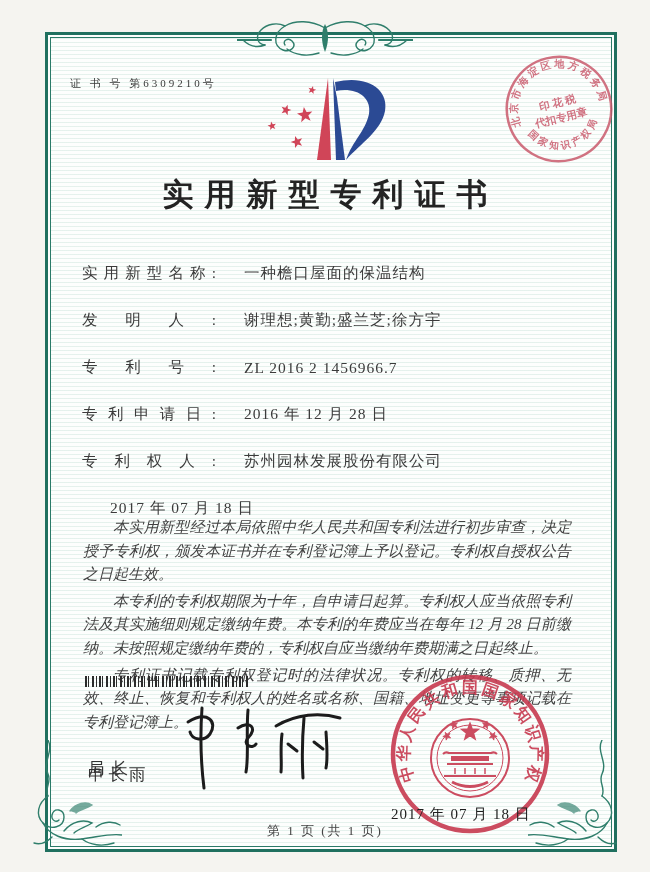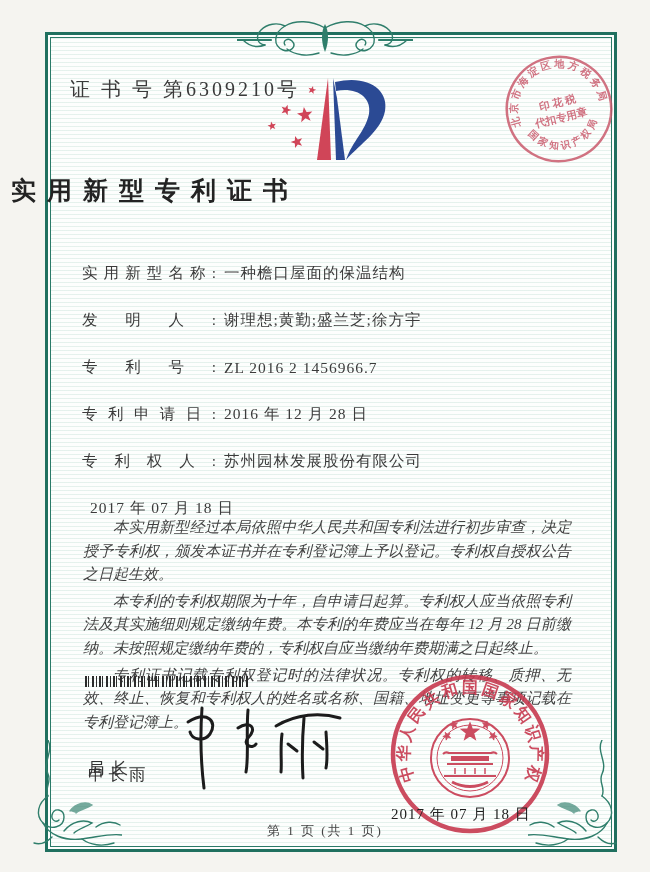--- a/index.html
+++ b/index.html
@@ -21,36 +21,36 @@
         rgba(110,178,156,0.17) 0px, rgba(110,178,156,0.17) 1px,
         rgba(255,255,255,0) 1px, rgba(255,255,255,0) 4px);
   }
   .ornament{position:absolute;z-index:2;}
   .ornament-top{left:237px;top:18px;}
   .ornament-bl{left:30px;top:740px;}
   .ornament-br{left:528px;top:740px;transform:scaleX(-1);}
   
   .cert-no{
     position:absolute;left:70px;top:76px;z-index:3;
-    font-size:20px;letter-spacing:3px;color:#3a3a3a;
+    font-size:11px;letter-spacing:3px;color:#3a3a3a;
   }
   .logo{position:absolute;left:256px;top:74px;z-index:3;}
   .tax-stamp{position:absolute;left:501px;top:51px;z-index:4;opacity:0.82;transform:rotate(-14deg);}
   .title{
-    position:absolute;left:0;right:0;top:174px;z-index:3;text-align:left;
-    font-size:25px;font-weight:bold;letter-spacing:11px;color:#232323;text-indent:11px;
+    position:absolute;left:0;right:0;top:174px;z-index:3;text-align:center;
+    font-size:31px;font-weight:bold;letter-spacing:11px;color:#232323;text-indent:11px;
   }
   
   .fields{position:absolute;left:82px;top:250px;z-index:3;}
   .field-row{display:flex;align-items:center;height:47px;font-size:15.5px;color:#3b3b3b;}
   .field-label{
     display:inline-block;width:134px;text-align:justify;text-align-last:justify;
     white-space:normal;flex:none;
   }
-  .field-value{margin-left:8px;letter-spacing:1px;white-space:pre;}
+  .field-value{margin-left:28px;letter-spacing:1px;white-space:pre;}
   
   .body-text{
     position:absolute;left:80px;top:513px;width:494px;z-index:3;
     font-size:15px;line-height:23.6px;text-align:justify;color:#414141;
   }
   .body-text p{margin:3px;text-indent:2em;font-style:italic;}
   .barcode{
     position:absolute;left:85px;top:676px;width:163px;height:11px;z-index:3;
     background:repeating-linear-gradient(90deg,
       #2c2c2c 0 2px,transparent 2px 3px,

